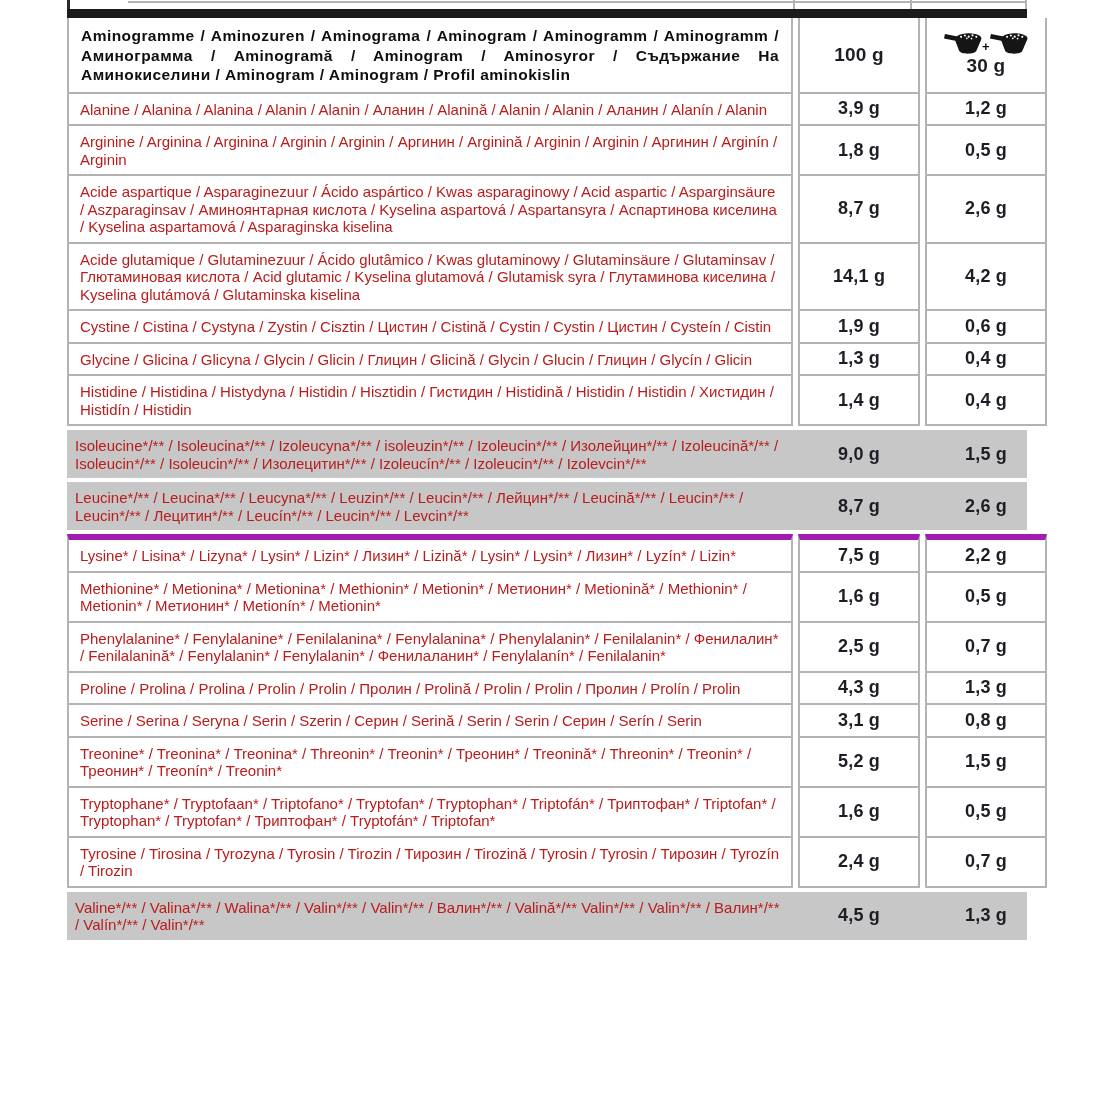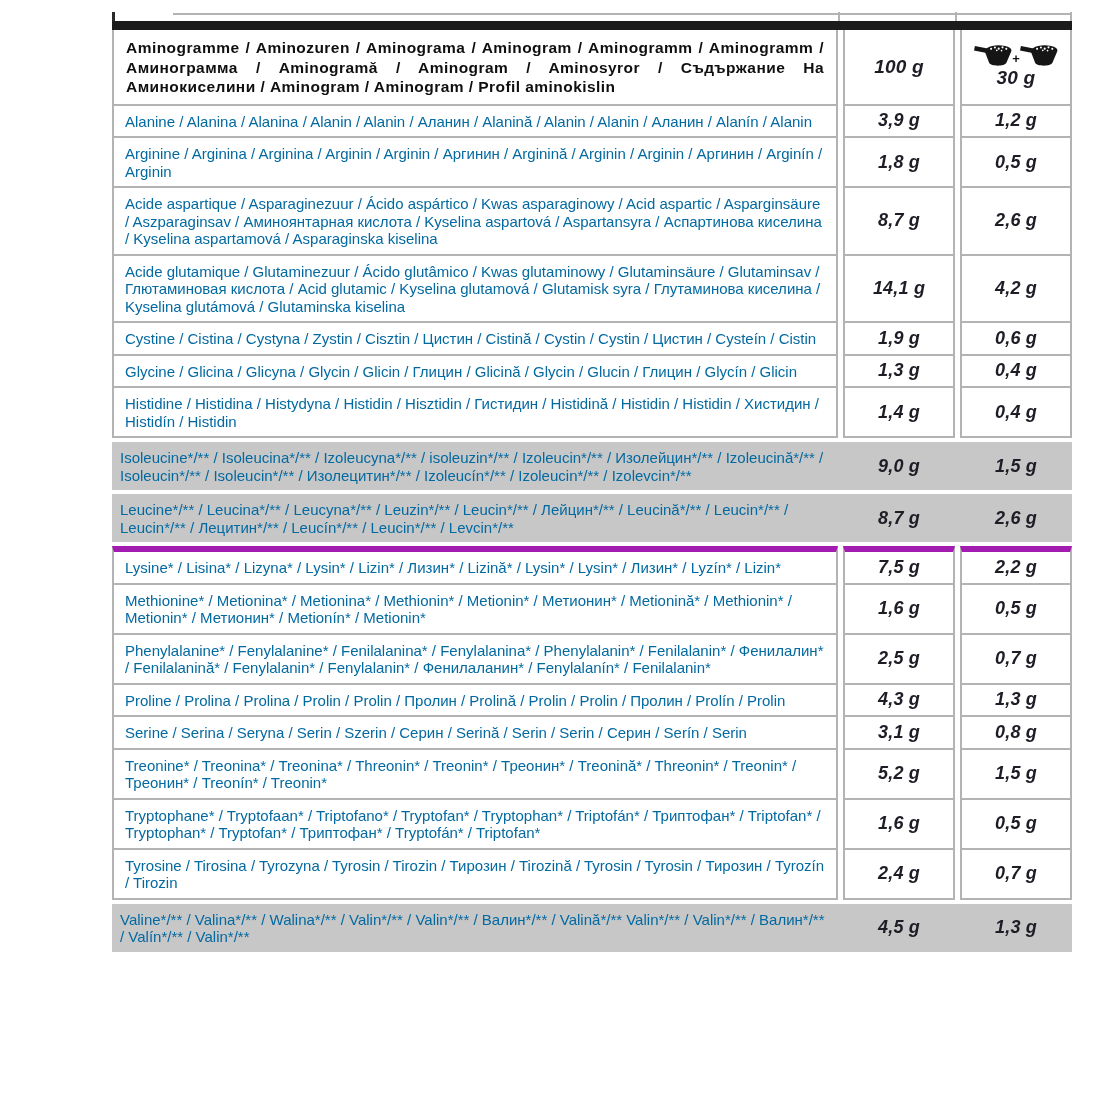--- a/index.html
+++ b/index.html
@@ -1,34 +1,34 @@
 <!DOCTYPE html>
 <html><head>
 <meta charset="utf-8">
 <style>
   html,body{margin:0;padding:0;}
   body{
     width:1100px;height:1100px;background:#ffffff;overflow:hidden;position:relative;
     font-family:"Liberation Sans", sans-serif;
   }
-  .sheet{position:absolute;left:67px;top:12px;width:960px;margin-left:45px;}
+  .sheet{position:absolute;left:67px;top:0;width:960px;}
   
   .top-stub{position:relative;height:9px;background:#fff;}
   .stub-left{position:absolute;left:0;top:0;width:3px;height:9px;background:#2a2a2a;}
   .stub-h{position:absolute;left:61px;right:0;top:1px;height:2px;background:#b3b3b3;}
   .stub-v1{position:absolute;left:726px;top:0;width:2px;height:9px;background:#b3b3b3;}
   .stub-v2{position:absolute;left:843px;top:0;width:2px;height:9px;background:#b3b3b3;}
   .stub-vr{position:absolute;right:0;top:0;width:2px;height:9px;background:#b3b3b3;}
   .black-bar{height:9px;background:#1b1b1b;}
   .hrow,.row{display:flex;width:960px;background:#fff;}
   .cell{box-sizing:border-box;background:#fff;border:2px solid #b3b3b3;border-top:none;}
   .gut{width:5px;flex:0 0 auto;}
-  .name-cell{width:726px;flex:0 0 auto;padding:7px 10px 6px 11px;font-size:15px;line-height:17.5px;color:#0369a1;}
-  .val-cell{width:112px;flex:0 0 auto;display:flex;align-items:center;justify-content:center;
-            font-size:18px;font-weight:bold;color:#1d1d26;letter-spacing:0.2px;font-style:italic;}
+  .name-cell{width:726px;flex:0 0 auto;padding:7px 10px 6px 11px;font-size:15px;line-height:17.5px;color:#b91c1c;}
+  .val-cell{width:122px;flex:0 0 auto;display:flex;align-items:center;justify-content:center;
+            font-size:18px;font-weight:bold;color:#1d1d26;letter-spacing:0.2px;}
   .header-title{font-weight:bold;color:#0f0f0f;font-size:15.5px;line-height:19.5px;
                 text-align:justify;letter-spacing:0.45px;padding:8px 12px 7px 12px;}
   .header-100{font-size:19px;}
   .header-30{flex-direction:column;justify-content:center;font-size:19px;padding:3px 0 4px 0;}
   .scoops{display:flex;align-items:flex-end;height:25px;margin-bottom:-1px;}
   .plus{font-size:13px;font-weight:bold;line-height:1;margin:0 0 3px 0;color:#101010;}
   .row.shaded{background:#c7c7c7;margin:4px 0;}
   .shaded .cell{background:transparent;border:none;}
   .shaded .name-cell{padding-left:8px;}
   .row.bt .cell{border-top:6px solid #a21caf;}

